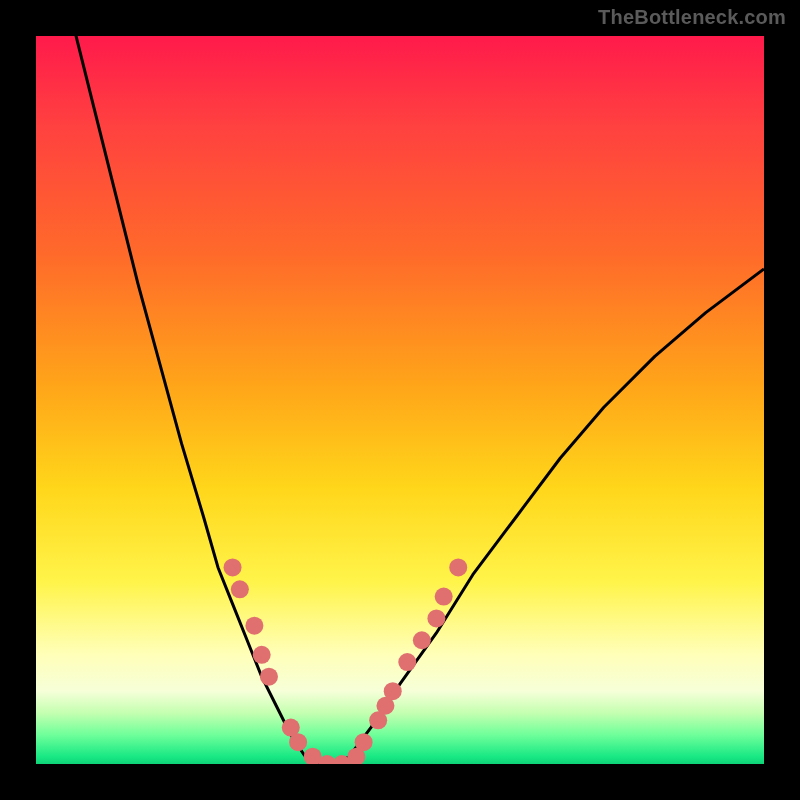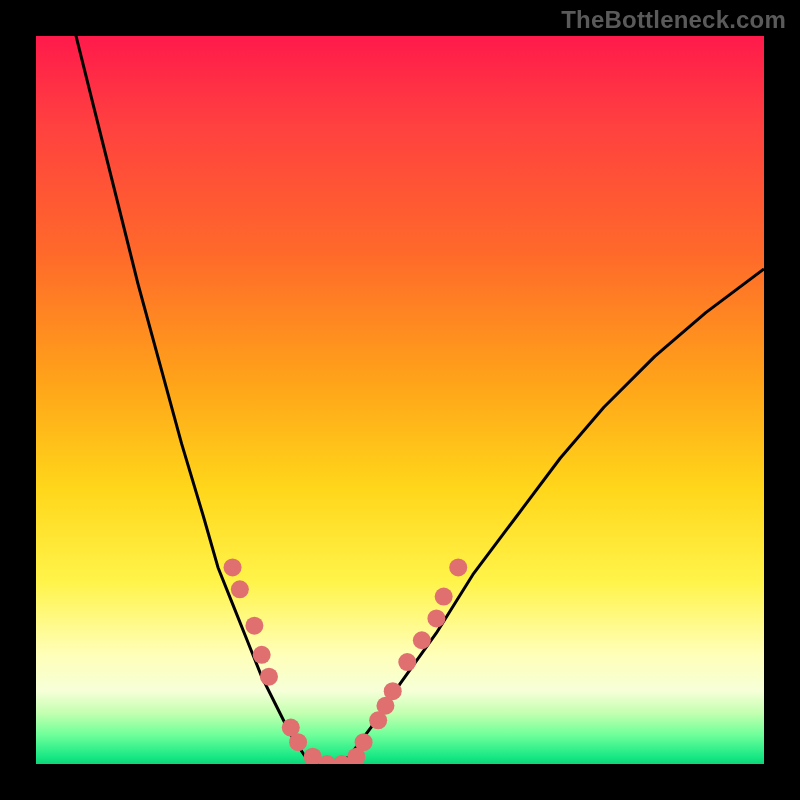--- a/index.html
+++ b/index.html
@@ -37,21 +37,21 @@
       #6fff9a 96%,
       #18e884 99%,
       #0fd478 100%
     );
   }
   .watermark {
     position: absolute;
     top: 6px;
     right: 14px;
     font-family: Arial, Helvetica, sans-serif;
-    font-size: 24px;
+    font-size: 20px;
     font-weight: 600;
     color: #5a5a5a;
     letter-spacing: 0.2px;
   }
   svg.curve {
     position: absolute;
     top: 0;
     left: 0;
   }
   .dot {

